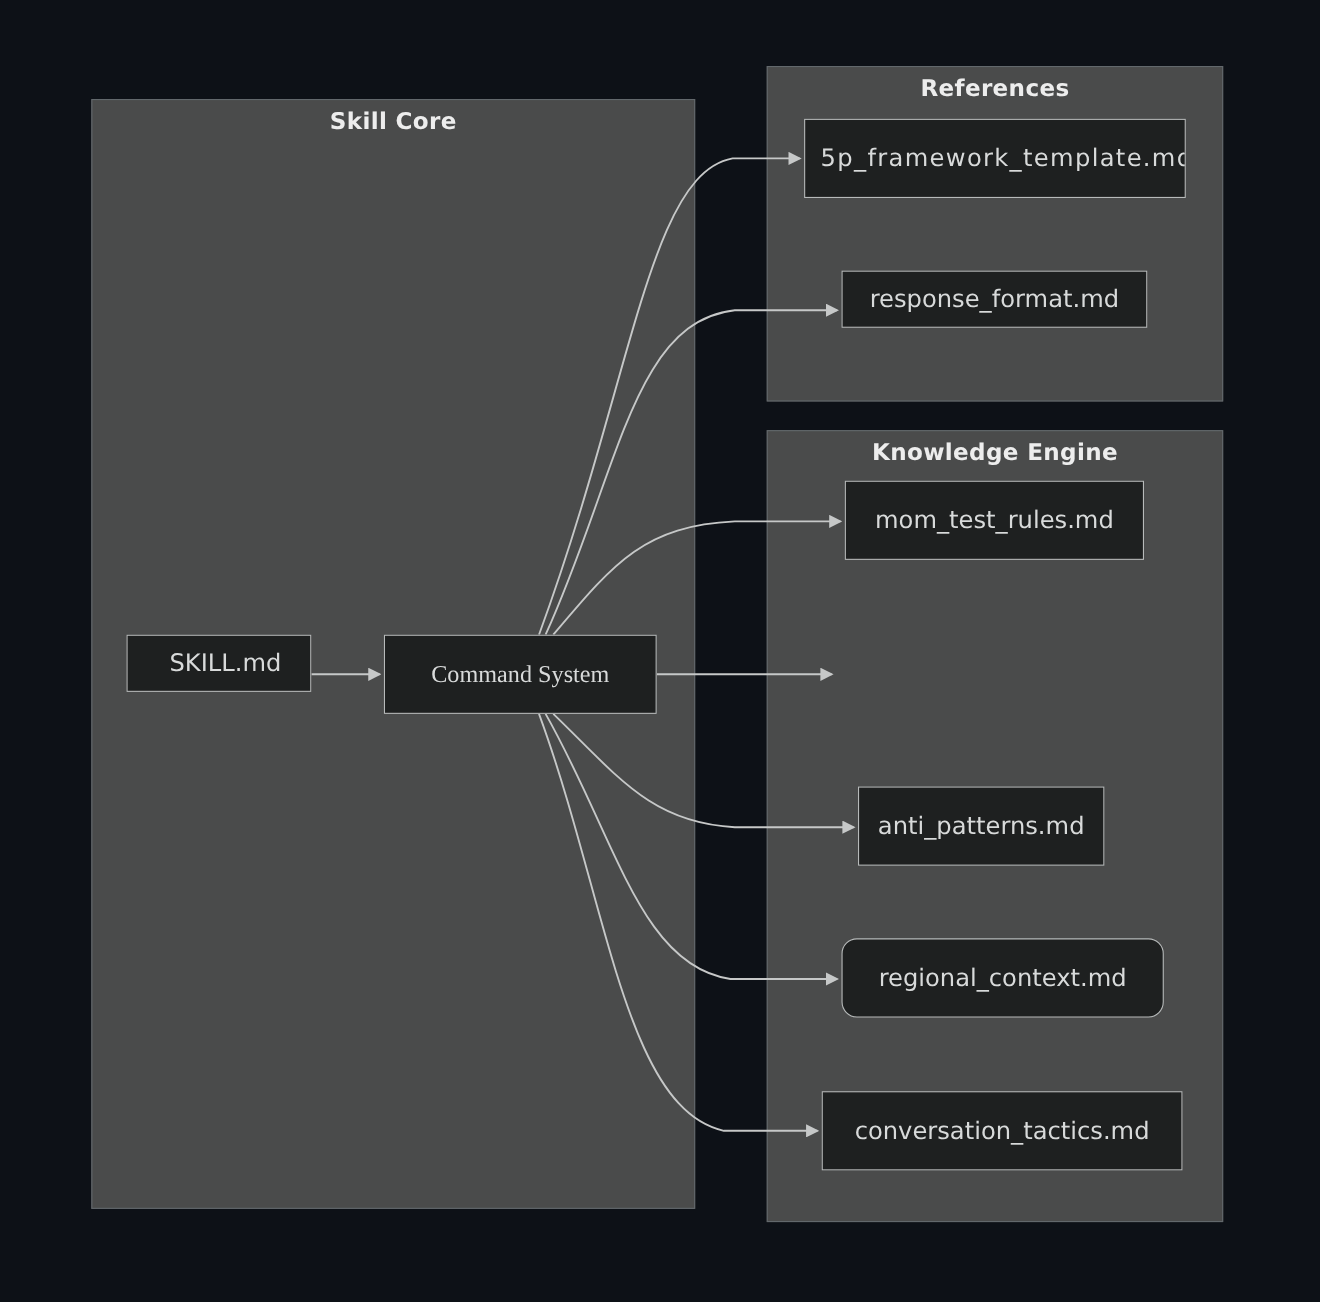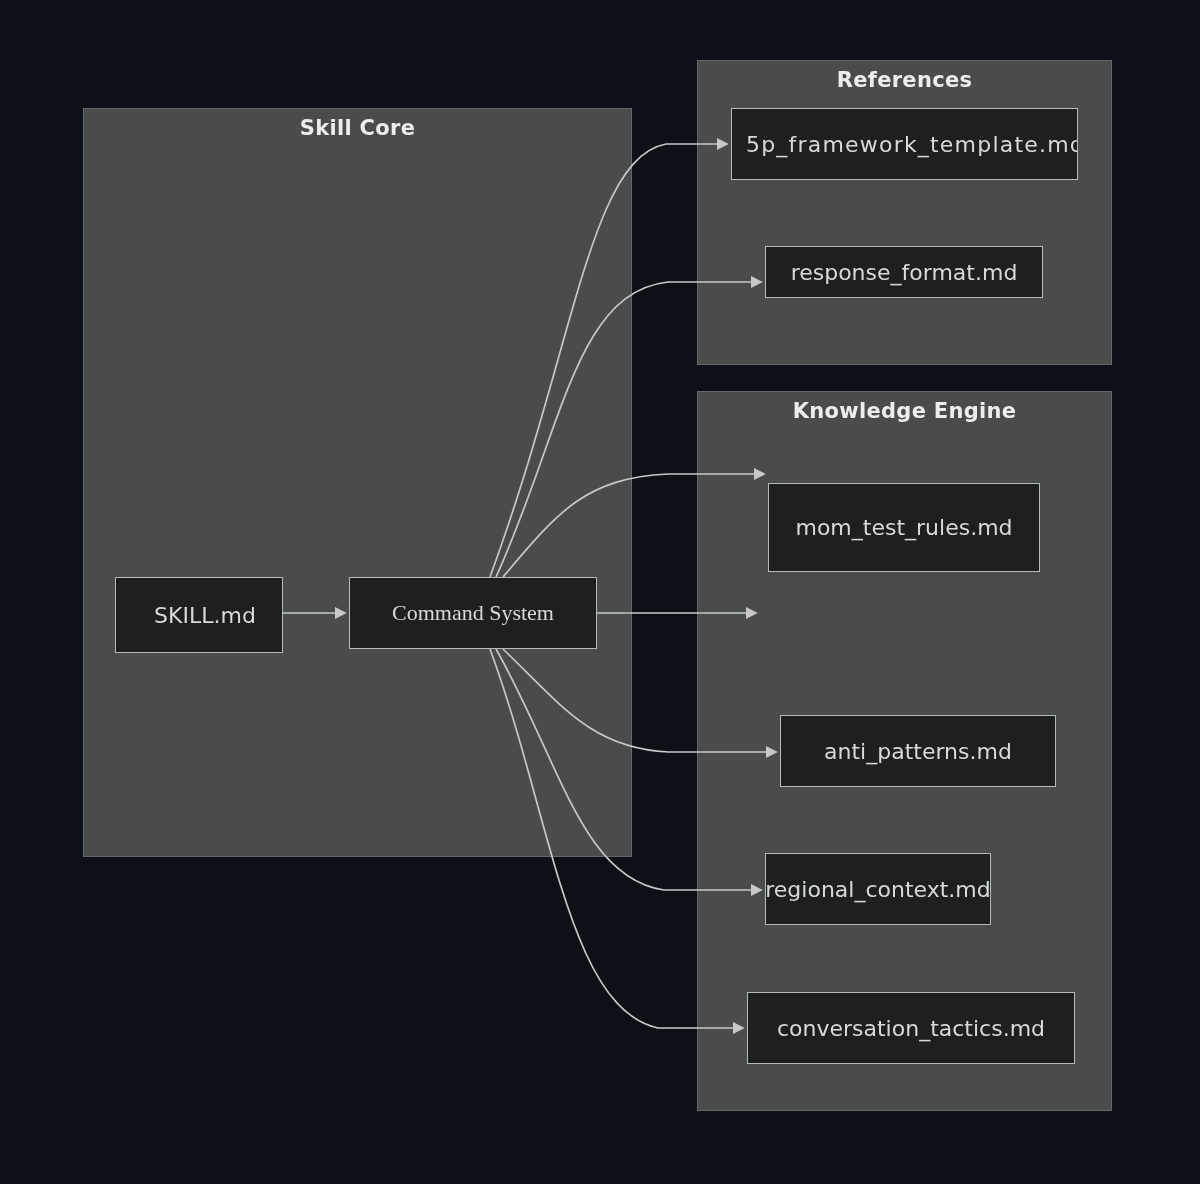--- a/index.html
+++ b/index.html
@@ -31,45 +31,45 @@
     position:absolute;
     top:7px;
     left:0;
     width:100%;
     text-align:center;
     font-size:21px;
     font-weight:bold;
     color:var(--title-text);
     letter-spacing:0.3px;
   }
-  #cluster-skill-core{left:83px;top:108px;width:549px;height:749px;}
+  #cluster-skill-core{left:83px;top:90px;width:549px;height:1009px;}
   #cluster-references{left:697px;top:60px;width:415px;height:305px;}
   #cluster-knowledge-engine{left:697px;top:391px;width:415px;height:720px;}
 
   .node{
     position:absolute;
     background:var(--node-fill);
     border:1.5px solid var(--node-border);
     color:var(--text);
     font-size:22px;
     display:flex;
     align-items:center;
     justify-content:center;
     white-space:nowrap;
     overflow:hidden;
   }
-  #node-skill{left:115px;top:577px;width:168px;height:76px;padding-left:12px;}
+  #node-skill{left:115px;top:577px;width:168px;height:52px;padding-left:12px;}
   #node-command{left:349px;top:577px;width:248px;height:72px;font-family:Liberation Serif, serif;}
   #node-framework{left:731px;top:108px;width:347px;height:72px;
     justify-content:flex-start;padding-left:14px;letter-spacing:1.2px;}
   #node-response{left:765px;top:246px;width:278px;height:52px;}
-  #node-mom{left:768px;top:437px;width:272px;height:89px;margin-top:46px;}
+  #node-mom{left:768px;top:437px;width:272px;height:72px;}
   #node-industry{left:760px;top:577px;width:287px;height:72px;}
-  #node-anti{left:780px;top:715px;width:276px;height:72px;}
-  #node-regional{left:765px;top:853px;width:226px;height:72px;}
+  #node-anti{left:780px;top:715px;width:224px;height:72px;}
+  #node-regional{left:765px;top:853px;width:293px;height:72px;border-radius:14px;}
   #node-conversation{left:747px;top:992px;width:328px;height:72px;}
 
   svg.edges{
     position:absolute;
     left:0;top:0;
     width:1200px;height:1184px;
     pointer-events:none;
   }
   svg.edges path.edge{
     fill:none;

